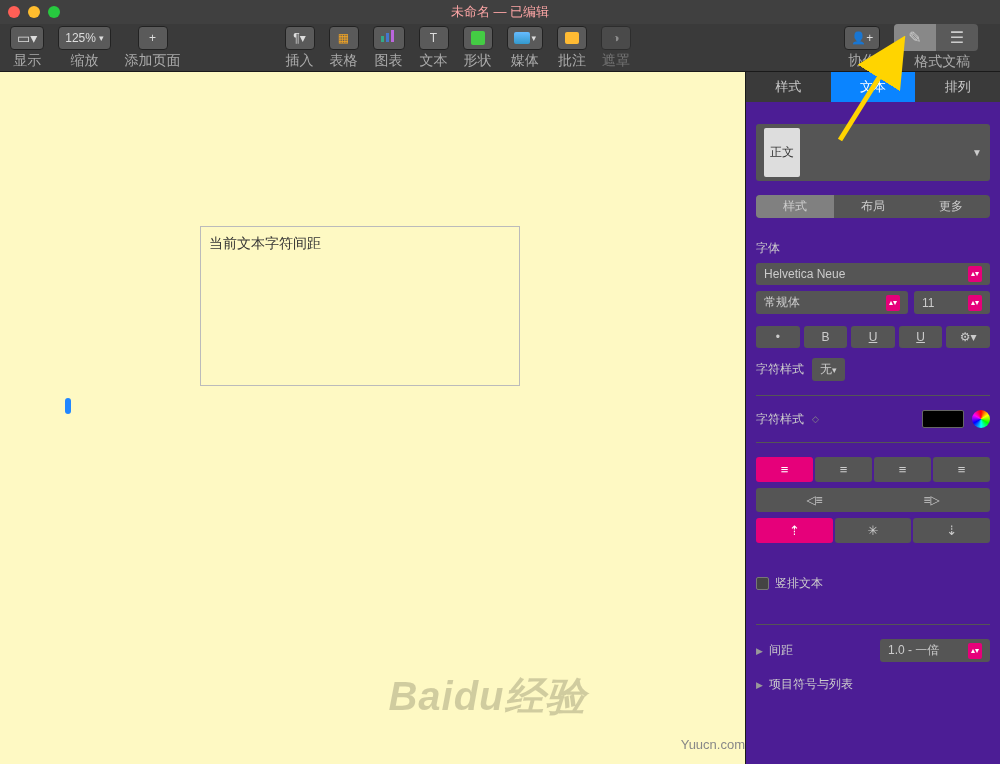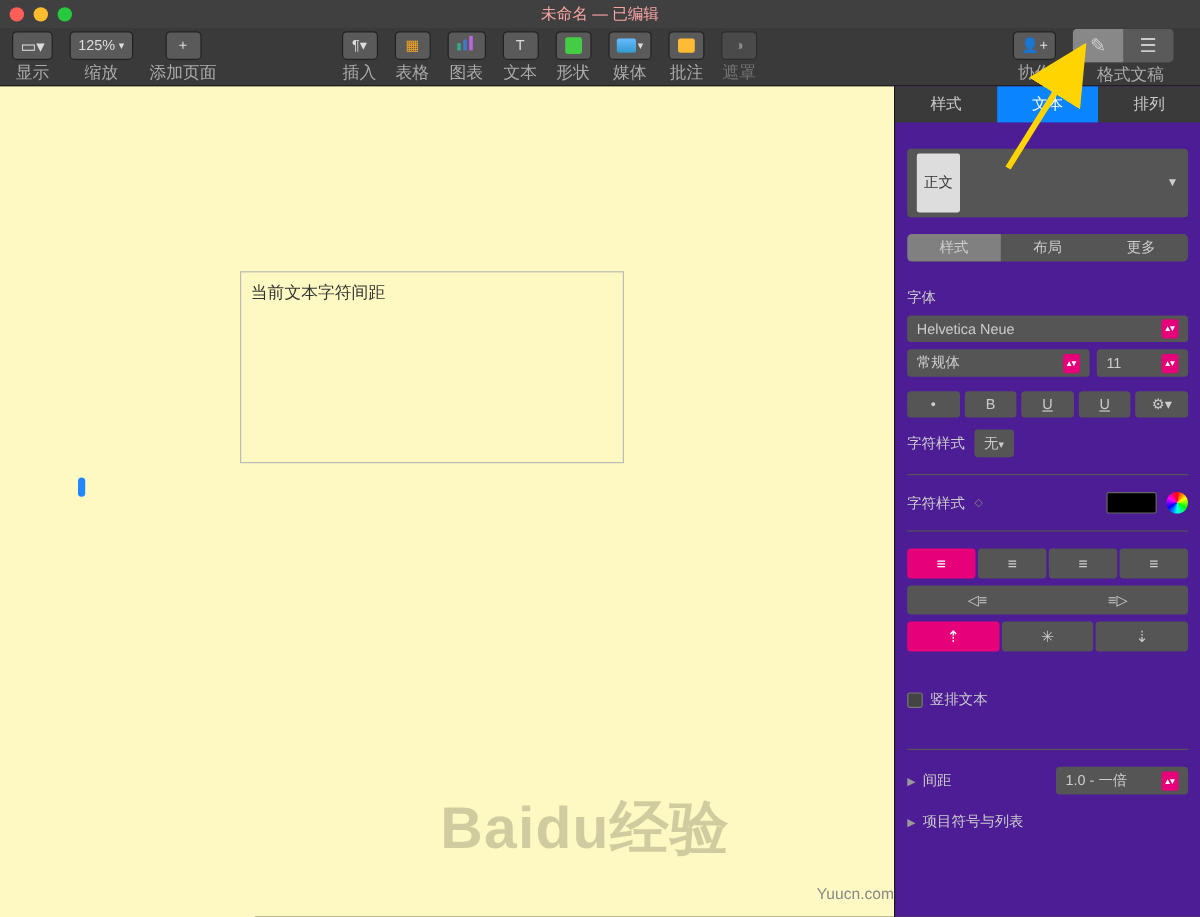--- a/index.html
+++ b/index.html
@@ -47,21 +47,21 @@
 .align-btns { display: flex; gap: 2px; margin-bottom: 6px; }
 .align-btn { flex: 1; background: #555; border-radius: 3px; text-align: center; padding: 5px 0; cursor: pointer; font-size: 13px; }
 .align-btn.active { background: #e6007a; color: #fff; }
 .indent-row { display: flex; background: #555; border-radius: 3px; margin-bottom: 6px; }
 .indent-btn { flex: 1; text-align: center; padding: 5px 0; cursor: pointer; font-size: 12px; }
 .checkbox-row { display: flex; align-items: center; gap: 6px; margin: 32px 0; }
 .checkbox { width: 13px; height: 13px; border: 1px solid #777; background: #444; border-radius: 2px; }
 .disclosure-row { display: flex; align-items: center; gap: 6px; margin: 14px 0; cursor: pointer; }
 .tri { color: #999; font-size: 9px; }
 .divider { height: 1px; background: #555; margin: 14px 0; }
-.watermark { position: absolute; bottom: 40px; left: 260px; right: 30px; font-size: 49px; font-weight: bold; color: rgba(0,0,0,0.18); letter-spacing: 1px; pointer-events: none; text-align:center;}
+.watermark { position: absolute; bottom: 40px; left: 260px; right: 30px; font-size: 40px; font-weight: bold; color: rgba(0,0,0,0.18); font-style: italic; letter-spacing: 1px; pointer-events: none; text-align:center;}
 .site { position: absolute; bottom: 12px; right: 0; font-size: 13px; color: #888; }
 .arrow-annot { position: absolute; pointer-events: none; }
 svg.icon { width: 18px; height: 14px; }
 </style>
 </head>
 <body>
 
 <div class="titlebar">
   <div class="traffic">
     <div class="dot red"></div>

